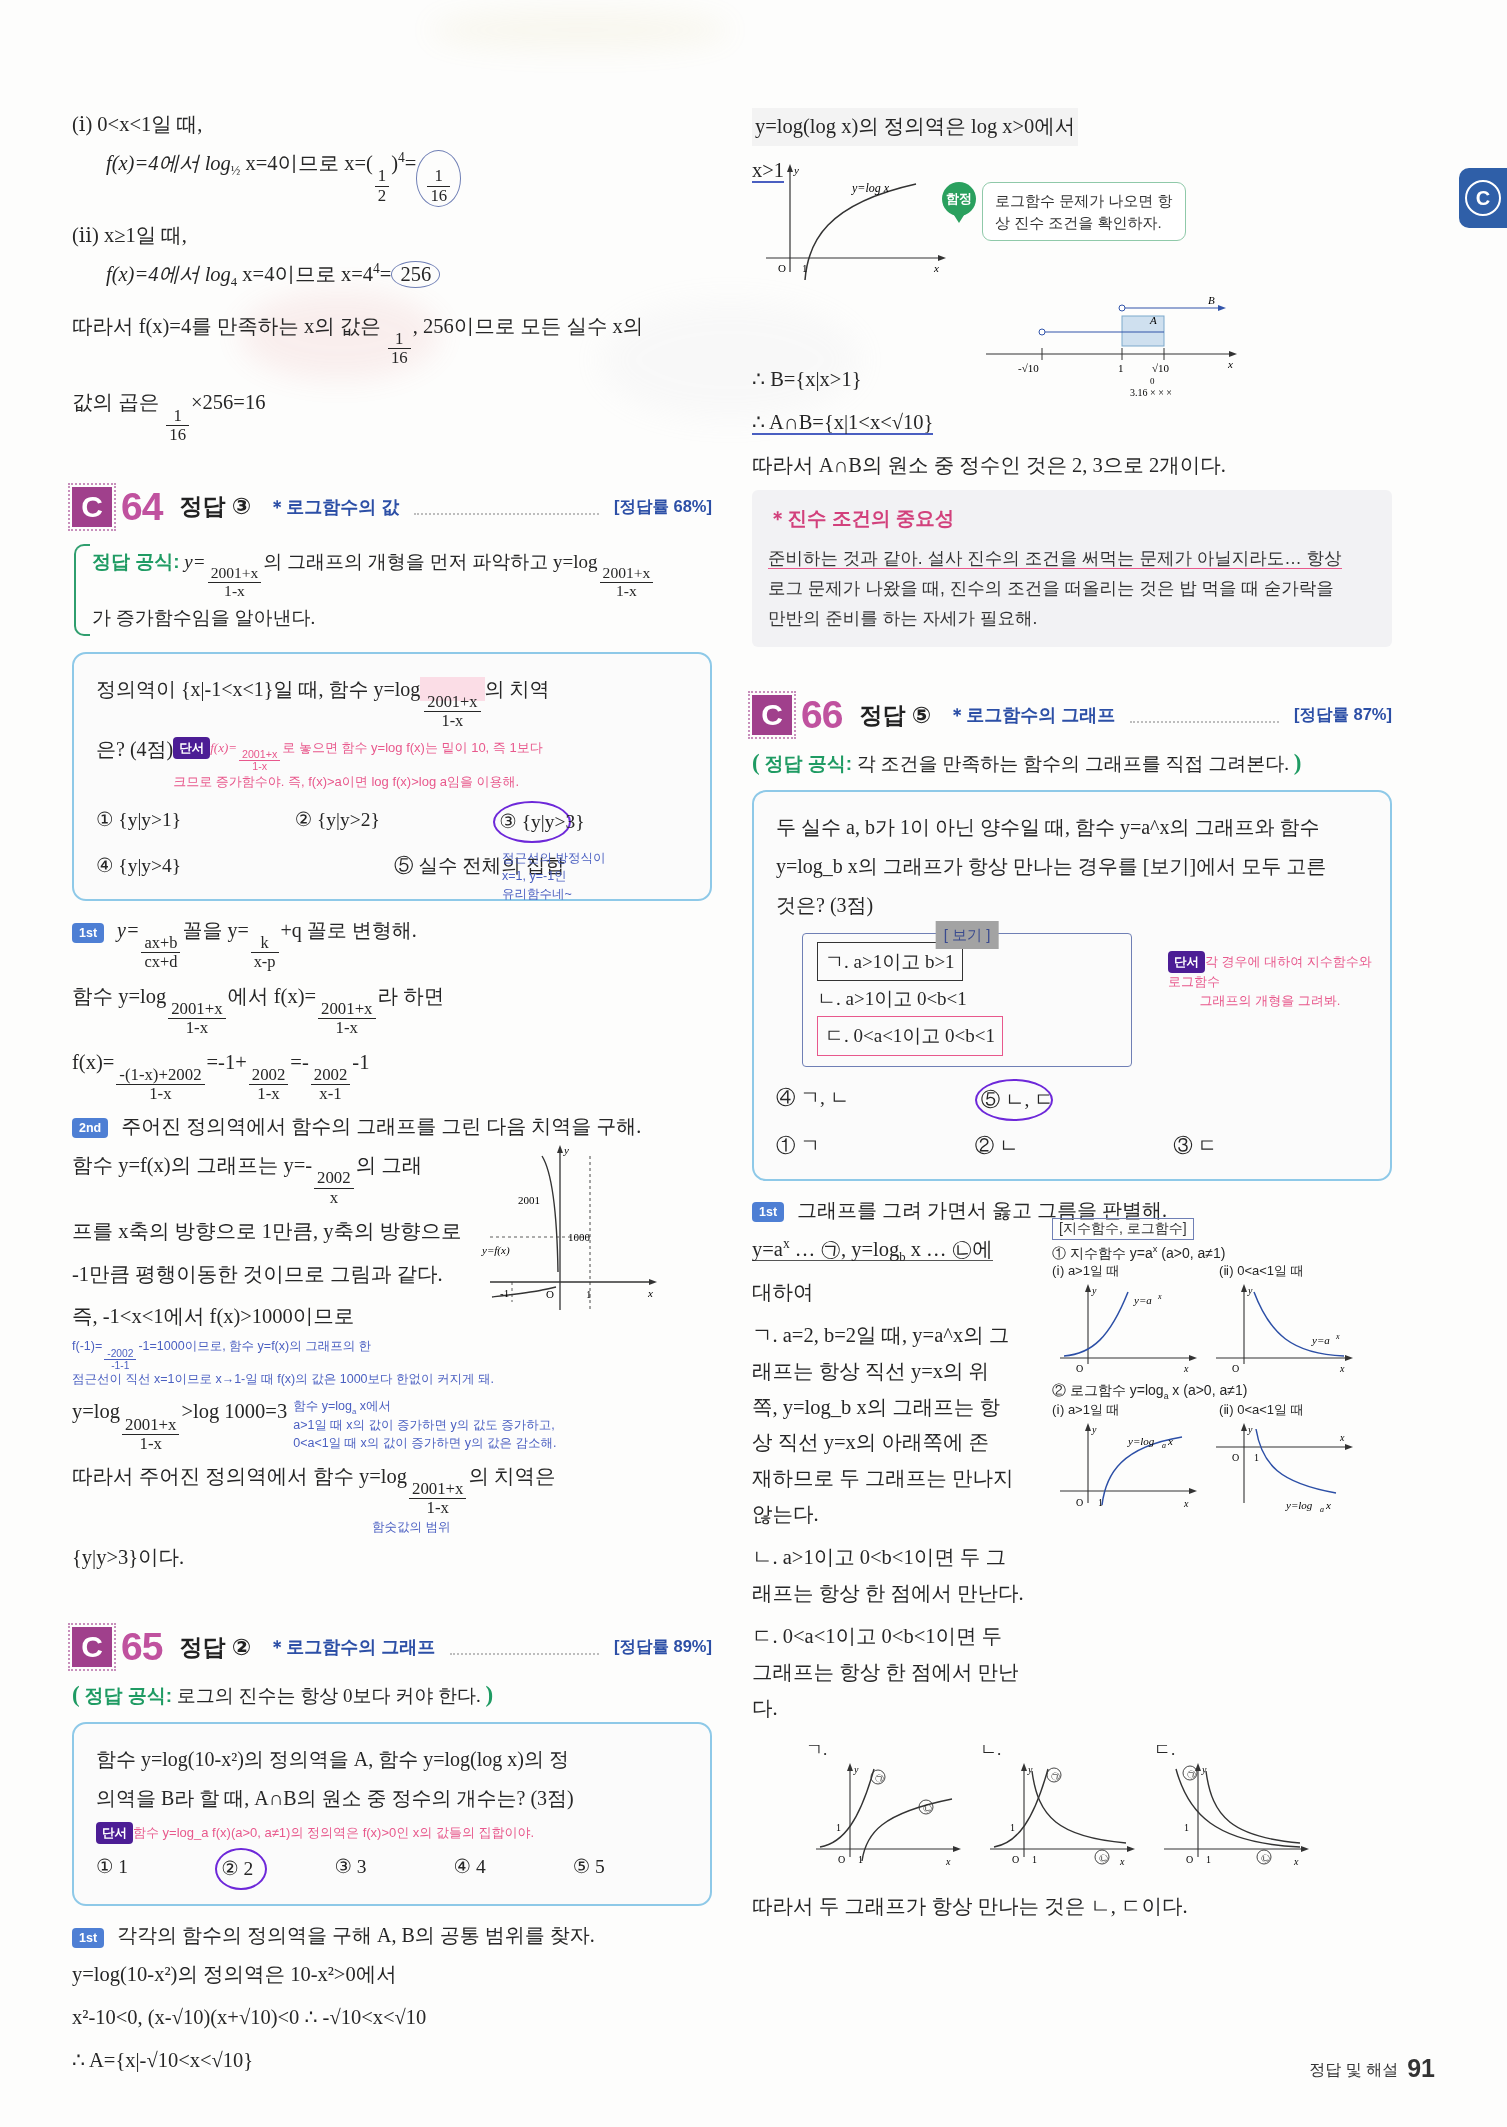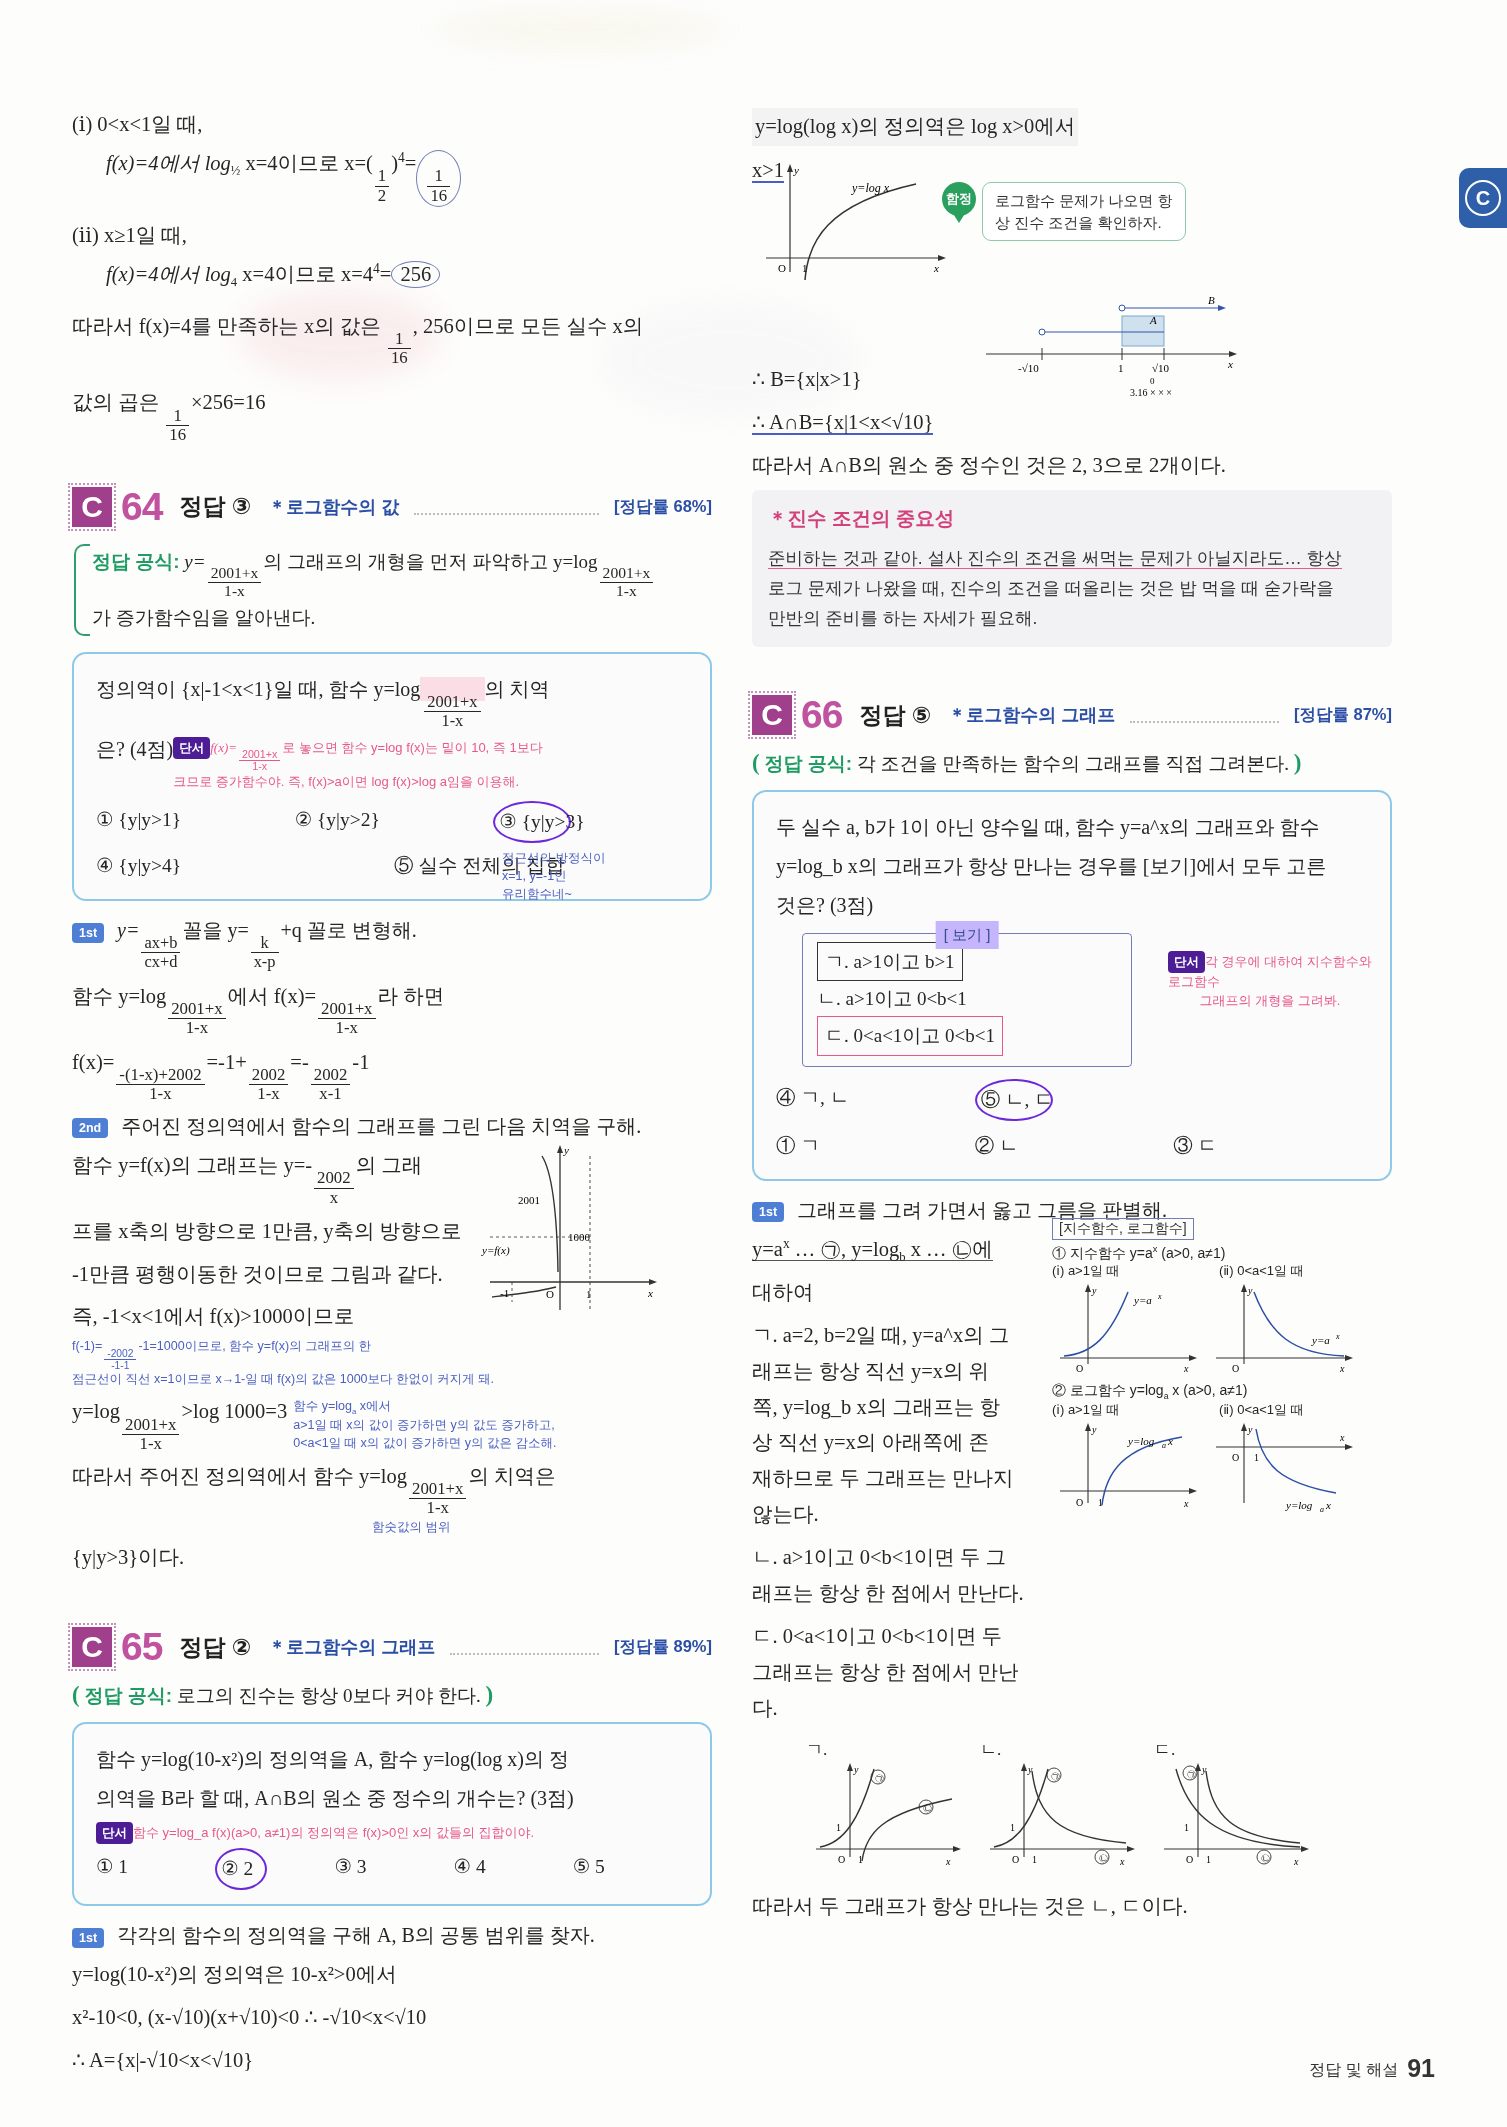--- a/index.html
+++ b/index.html
@@ -82,21 +82,21 @@
   
   .suneung-chip{display:inline-block;background:#cfd9f2;color:#3a4b8f;font-family:"Liberation Sans","DejaVu Sans",sans-serif;
       font-weight:bold;font-size:14px;padding:4px 12px;border-radius:11px;}
   .haekbox{background:#f2f2f4;border-radius:6px;padding:12px 16px 14px 16px;font-family:"Liberation Sans","DejaVu Sans",sans-serif;
            font-size:17.5px;line-height:1.72;color:#333;}
   .haektitle{color:#d2417c;font-weight:bold;font-size:19.5px;margin:0 0 7px 0;}
   .uline-pink{border-bottom:1.6px solid #e8588c;}
 
   
   .bogi{border:1.4px solid #6f7fb5;border-radius:4px;padding:8px 14px 10px 14px;margin:8px 26px 10px 26px;position:relative;font-size:19px;line-height:1.85;}
-  .bogi-label{position:absolute;top:-13px;left:50%;transform:translateX(-50%);background:#c4b5fd;padding:0 8px;color:#3a4b8f;font-size:15px;
+  .bogi-label{position:absolute;top:-13px;left:50%;transform:translateX(-50%);background:#a3a3a3;padding:0 8px;color:#3a4b8f;font-size:15px;
      font-family:"Liberation Sans","DejaVu Sans",sans-serif;}
   .boxed{border:1.3px solid #333;padding:1px 7px;display:inline-block;}
   .boxed.pink{border-color:#e8588c;}
 
   
   svg{display:block;}
   .figwrap{position:absolute;}
 
   .uline-blue{border-bottom:2px solid #4a5fc1;}
   .uline-gray{border-bottom:1.4px solid #555;}

